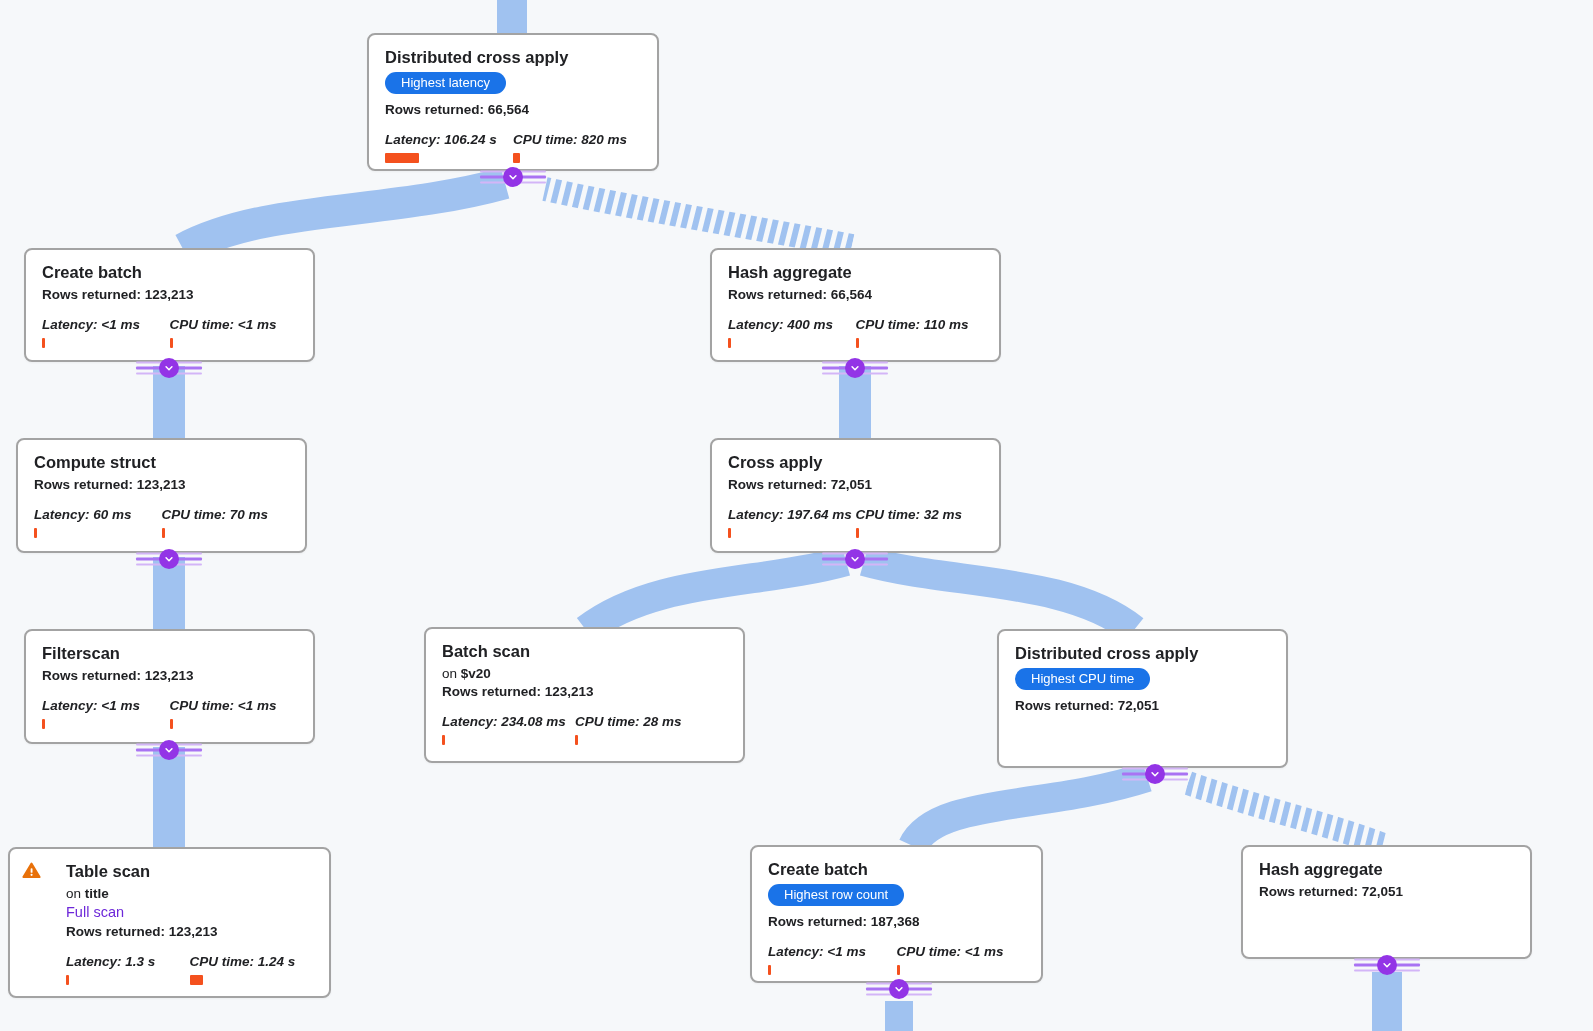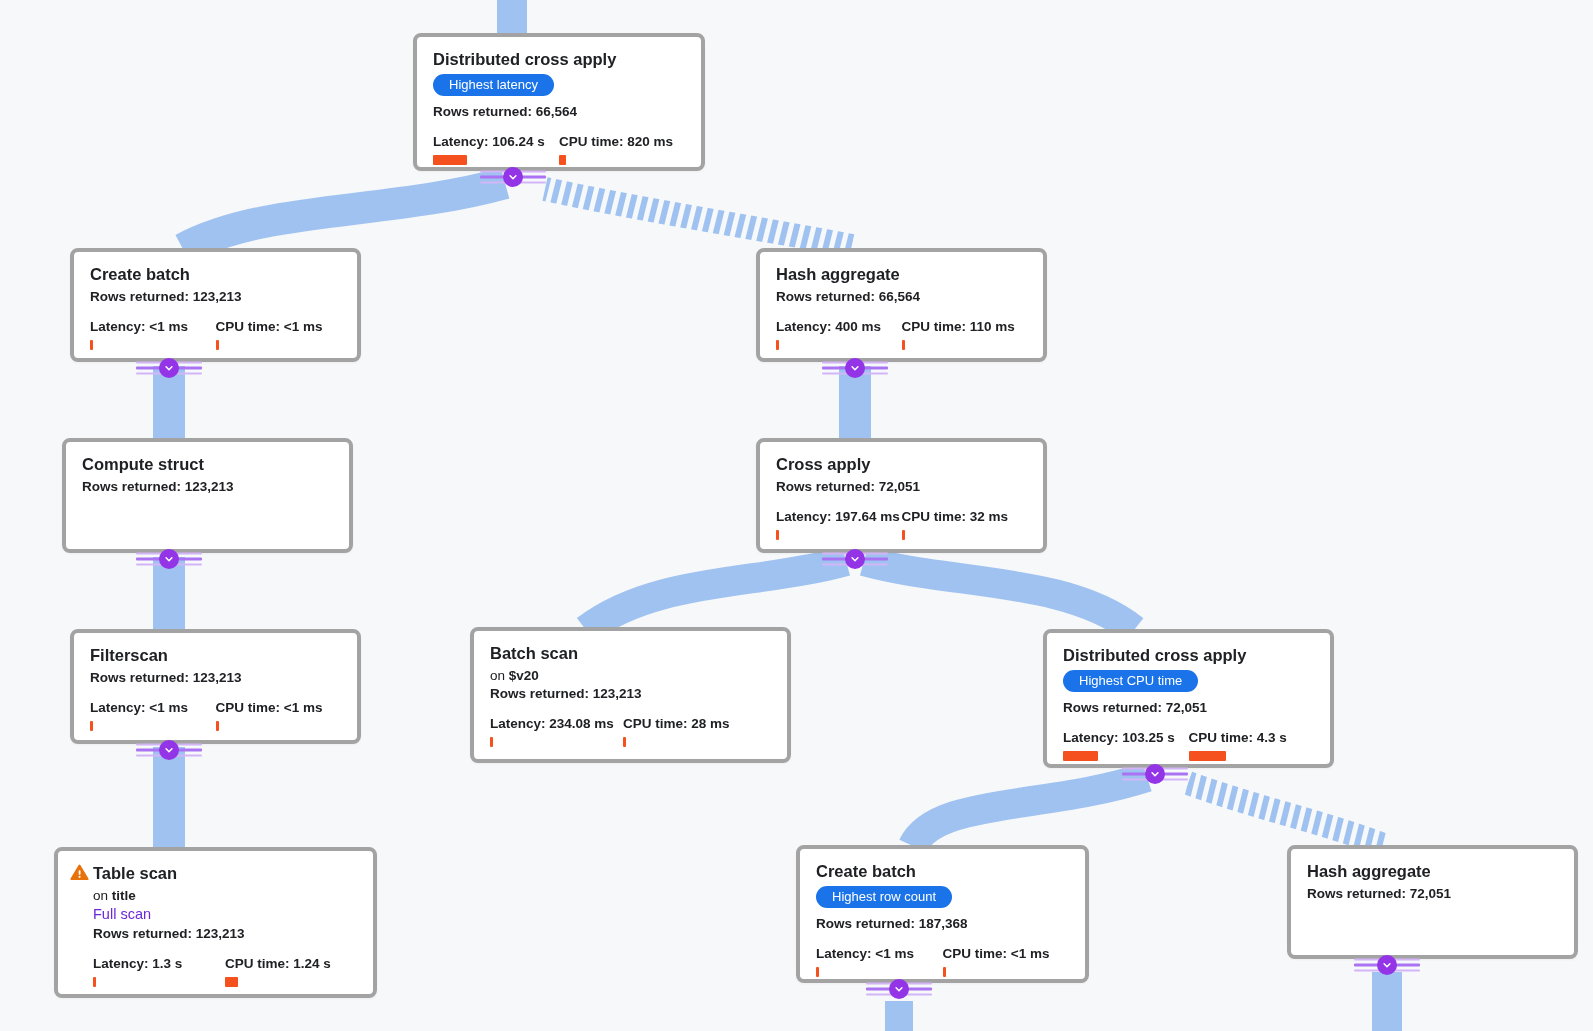--- a/index.html
+++ b/index.html
@@ -2,38 +2,38 @@
 <html><head>
 <meta charset="utf-8">
 <style>
   html,body{margin:0;padding:0;}
   body{font-family:"Liberation Sans",sans-serif;}
   .canvas{position:relative;width:1593px;height:1031px;background:#f6f8fa;overflow:hidden;}
   #edges-layer{position:absolute;left:0;top:0;}
   
   .node{
     position:absolute;box-sizing:border-box;background:#ffffff;
-    border:4px solid #a3a3a3;border-radius:8px;padding:12px 16px;
-    color:#202124;cursor:pointer;box-shadow:0 1px 2px rgba(60,64,67,.05);margin-left:46px;
+    border:2px solid #a3a3a3;border-radius:8px;padding:12px 16px;
+    color:#202124;cursor:pointer;box-shadow:0 1px 2px rgba(60,64,67,.05);
   }
-  .node.has-warning{padding-left:35px;}
+  .node.has-warning{padding-left:56px;}
   .node-head{margin:1px 0 5px;}
   .title{font-size:16.5px;font-weight:700;}
   .warn{display:none;}
   .has-warning .warn{display:block;position:absolute;left:12px;top:13px;width:19px;height:17px;}
   .badge-row{margin:1px 0 8px;}
   .badge{
     display:inline-block;background:#1a73e8;color:#fff;font-size:13px;
     padding:3px 16px 4px;border-radius:13px;
   }
   .online{font-size:13.5px;margin:0 0 3px;}
   .on-value{font-weight:700;}
   .note{font-size:14.5px;color:#6d28d9;margin:0 0 4px;}
   .rows{font-size:13.5px;font-weight:700;margin:2px 0 15px;}
-  .metrics{display:flex;}
+  .metrics{display:flex;font-style:italic;}
   .metric{width:133px;}
   .metric-label{font-size:13.5px;font-weight:700;white-space:nowrap;}
   .bar{height:10px;background:#f4511e;margin-top:6px;border-radius:1px;}
   
   .connector{position:absolute;width:66px;height:20px;display:flex;align-items:center;justify-content:center;}
   .connector-lines{
     position:absolute;left:0;right:0;top:50%;transform:translateY(-50%);
     height:13px;display:flex;flex-direction:column;justify-content:space-between;
   }
   .connector-lines i{display:block;height:2px;background:#d3b5f7;border-radius:1px;}
@@ -127,20 +127,30 @@
       </div>
     </div>
   </div>
       <div class="node" style="left: 16px; top: 438px; width: 291px; height: 115px;">
 
     <div class="node-head">
       <span class="title">Compute struct</span>
     </div>
 
     <div class="rows">Rows returned: 123,213</div>
+    <div class="metrics">
+      <div class="metric">
+        <div class="metric-label">Latency: 60 ms</div>
+        <div class="bar bar-latency" style="width: 3px;"></div>
+      </div>
+      <div class="metric">
+        <div class="metric-label">CPU time: 70 ms</div>
+        <div class="bar bar-cpu" style="width: 3px;"></div>
+      </div>
+    </div>
   </div>
       <div class="node" style="left: 710px; top: 438px; width: 291px; height: 115px;">
 
     <div class="node-head">
       <span class="title">Cross apply</span>
     </div>
 
     <div class="rows">Rows returned: 72,051</div>
     <div class="metrics">
       <div class="metric">
@@ -197,30 +207,20 @@
       <div class="node" style="left: 997px; top: 629px; width: 291px; height: 139px;">
 
     <div class="node-head">
       <span class="title">Distributed cross apply</span>
     </div>
     <div class="badge-row">
       <span class="badge">Highest CPU time</span>
     </div>
 
     <div class="rows">Rows returned: 72,051</div>
-    <div class="metrics">
-      <div class="metric">
-        <div class="metric-label">Latency: 103.25 s</div>
-        <div class="bar bar-latency" style="width: 35px;"></div>
-      </div>
-      <div class="metric">
-        <div class="metric-label">CPU time: 4.3 s</div>
-        <div class="bar bar-cpu" style="width: 37px;"></div>
-      </div>
-    </div>
   </div>
       <div class="node has-warning" style="left: 8px; top: 847px; width: 323px; height: 151px;">
     <span class="warn">
       <svg viewBox="0 0 24 22" width="19" height="17">
         <path d="M12 2 L22.5 19.5 H1.5 Z" fill="#e8710a" stroke="#e8710a" stroke-width="2.5" stroke-linejoin="round"></path>
         <rect x="10.9" y="8" width="2.4" height="6" rx="1.1" fill="#ffffff"></rect>
         <circle cx="12.1" cy="16.6" r="1.4" fill="#ffffff"></circle>
       </svg>
     </span>
     <div class="node-head">

